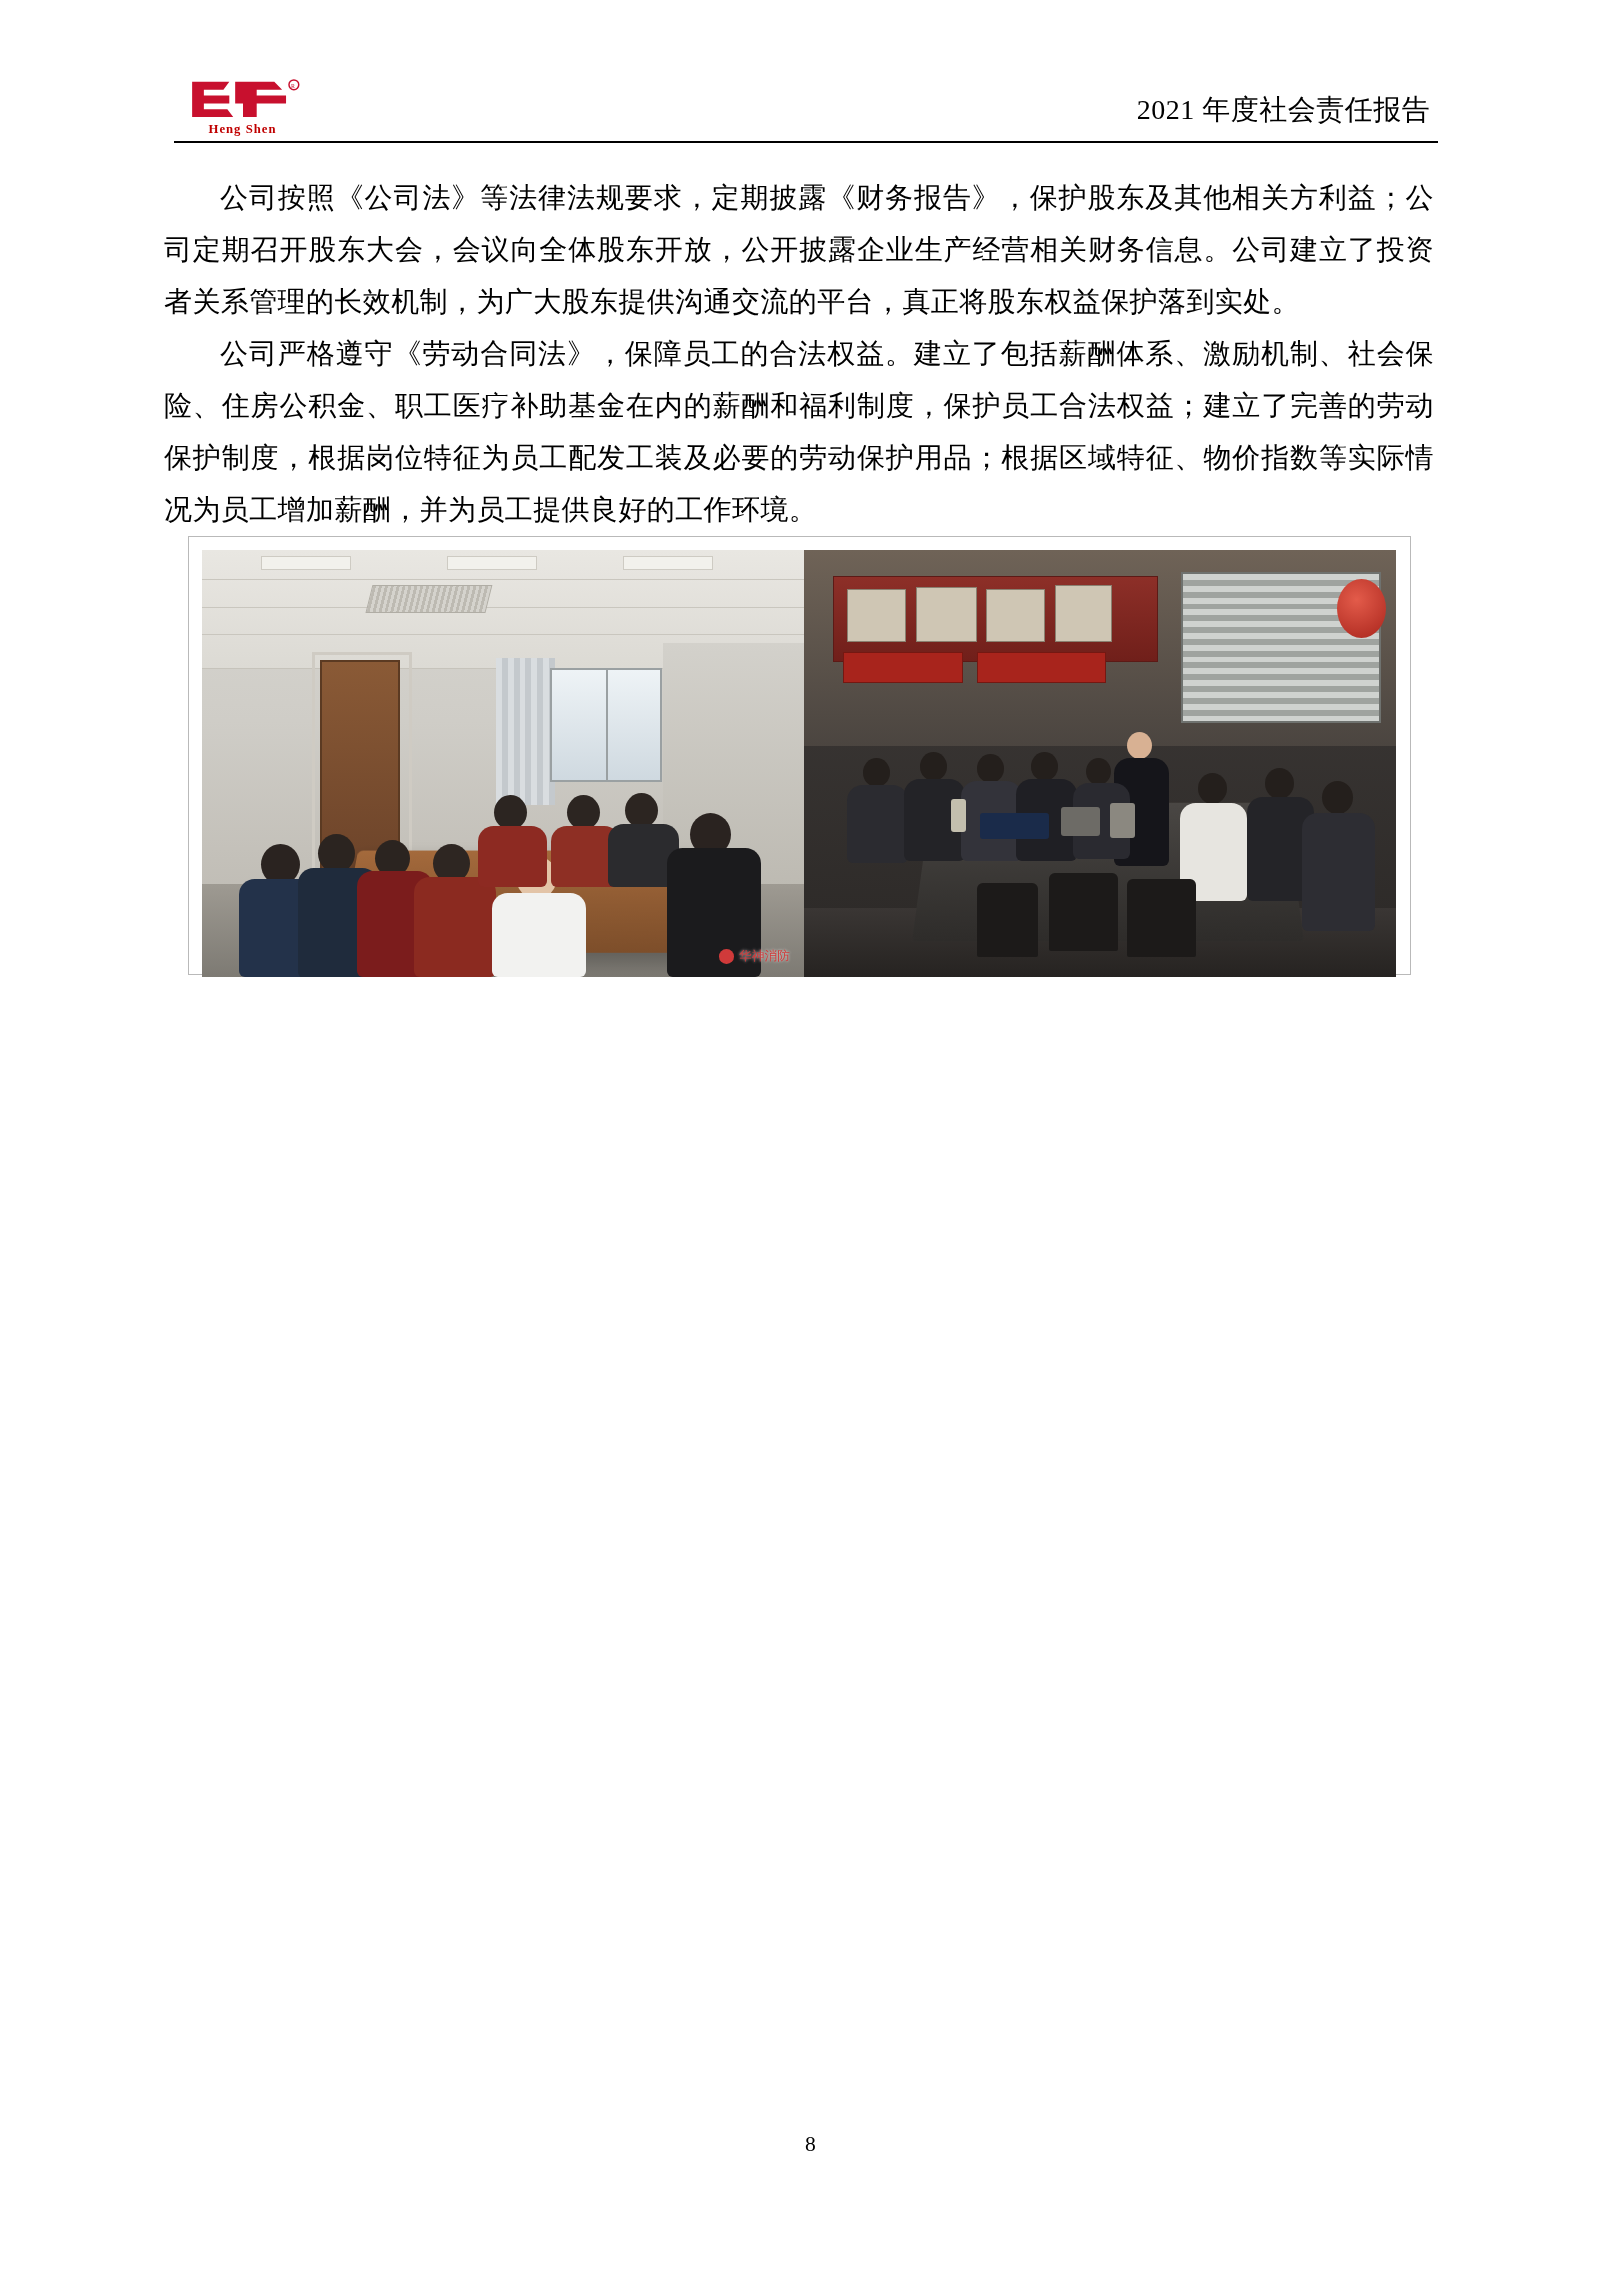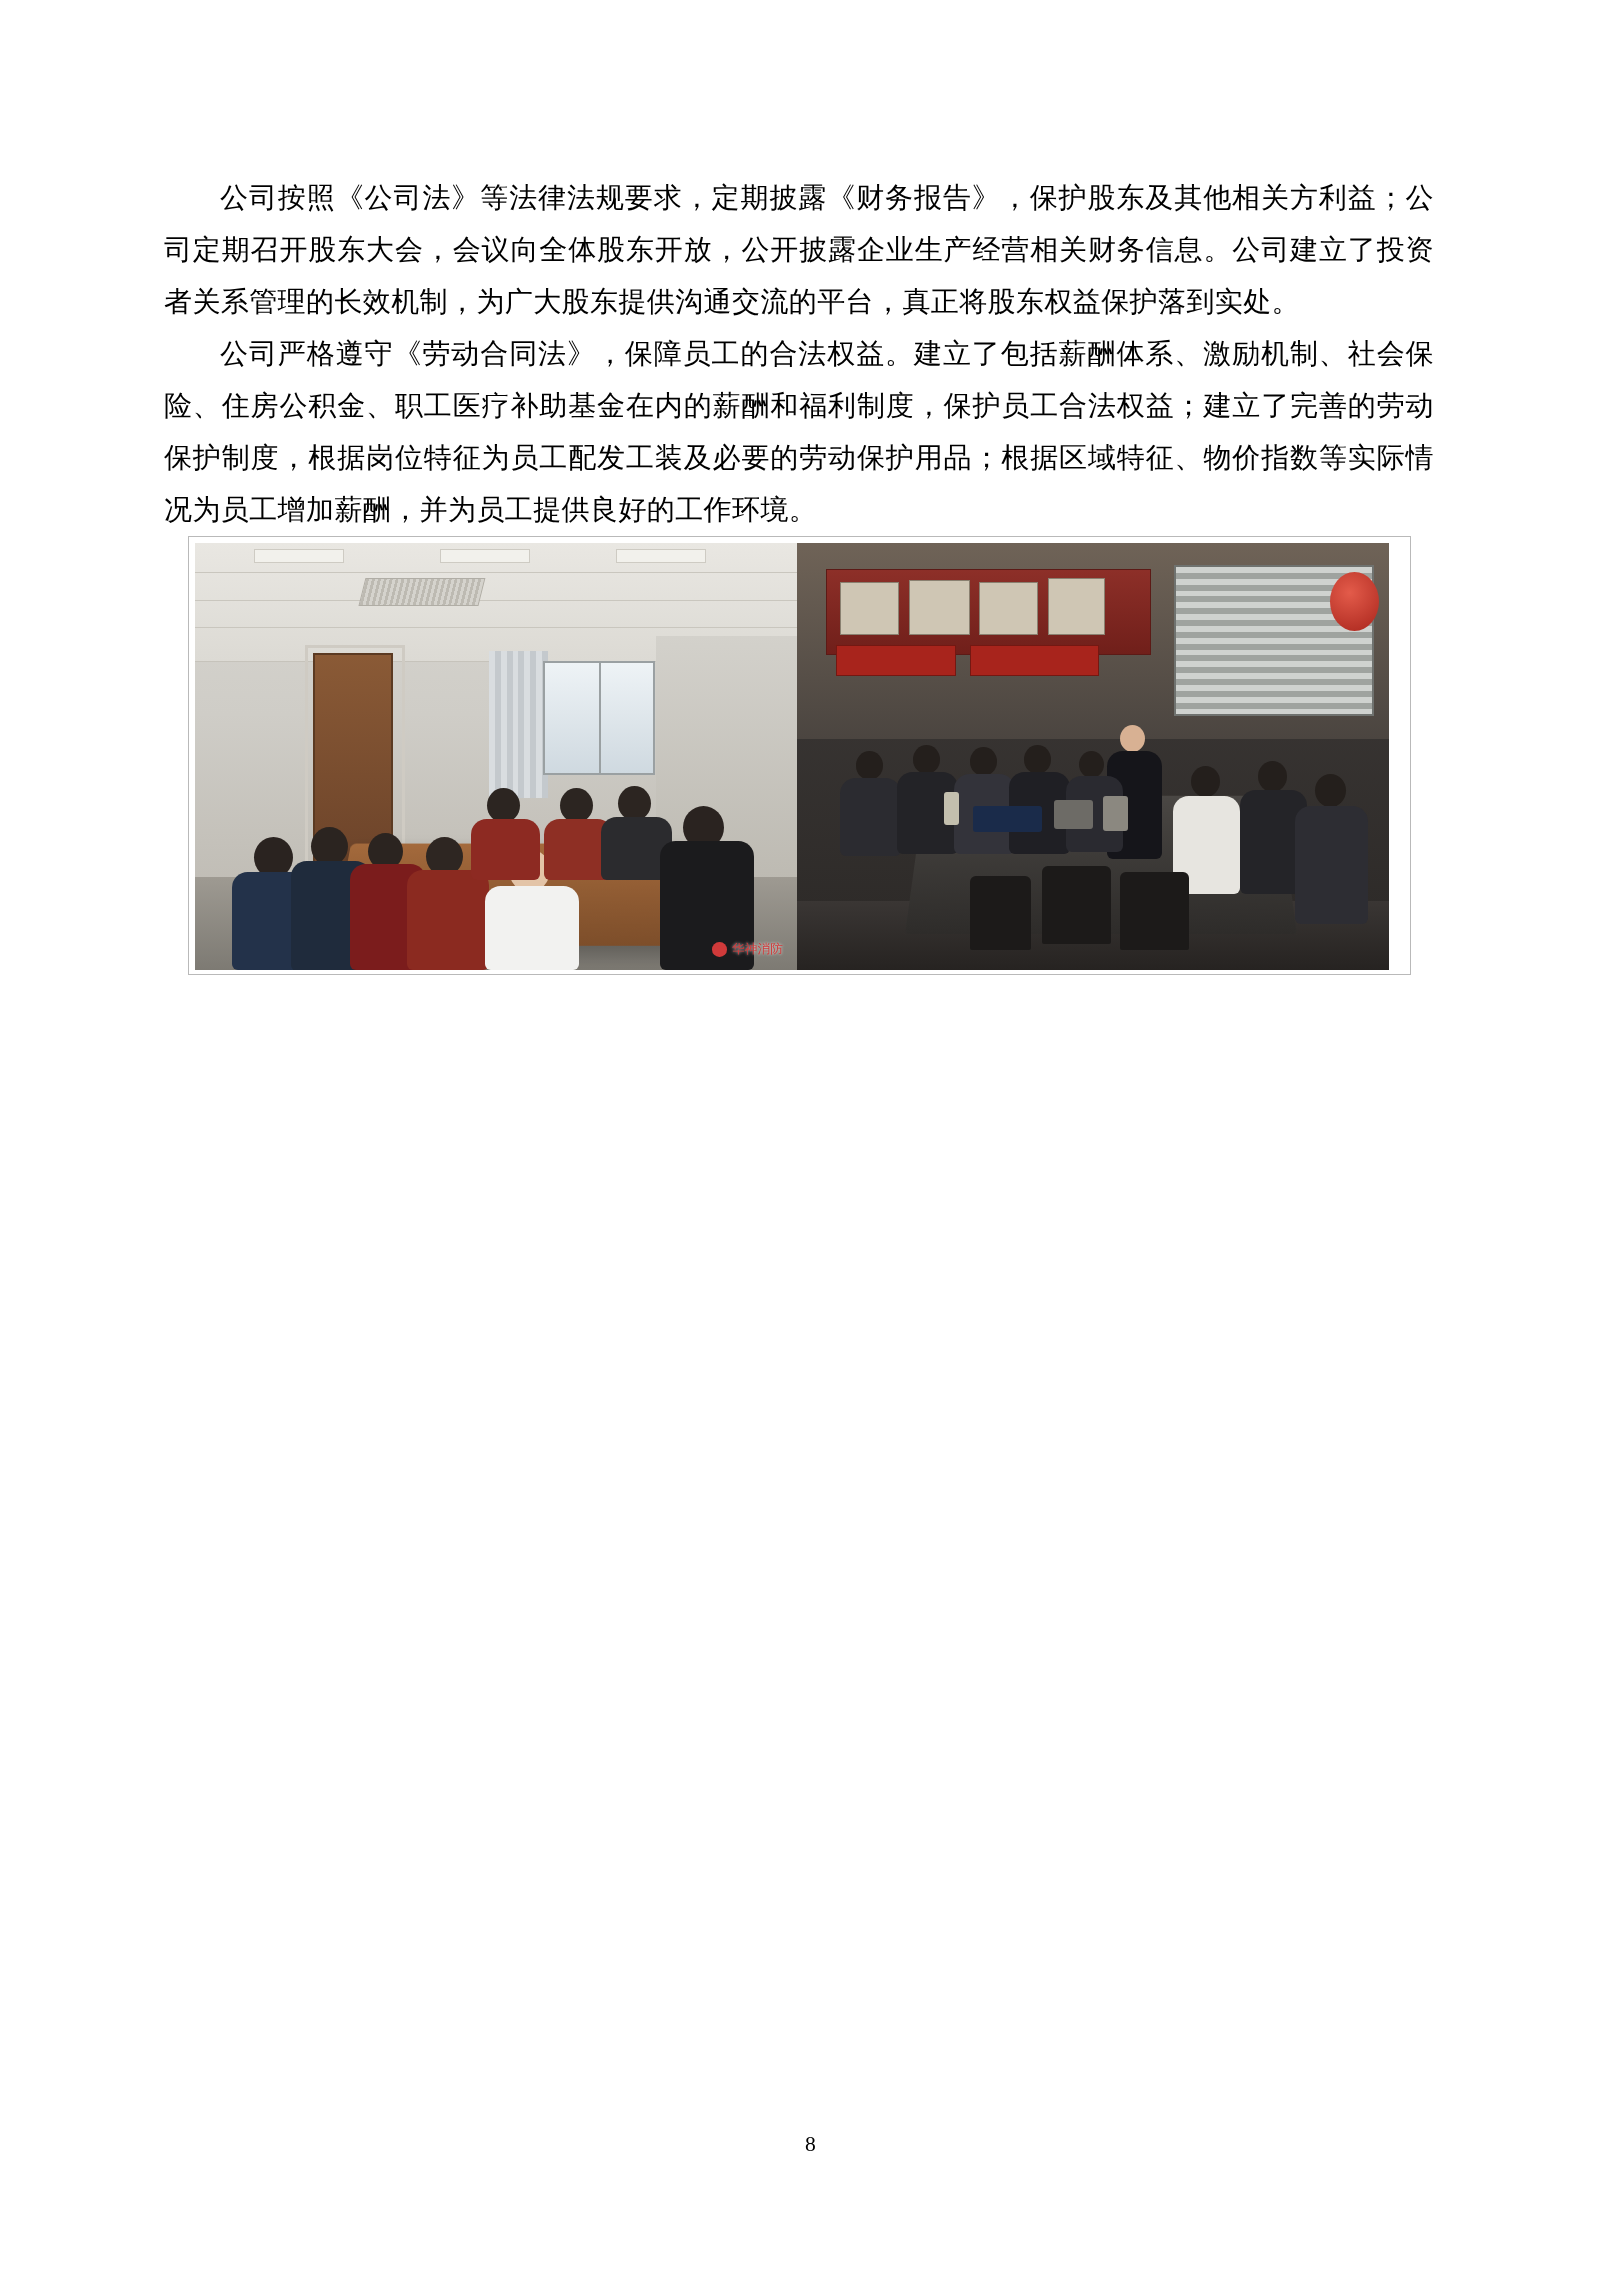--- a/index.html
+++ b/index.html
@@ -105,21 +105,21 @@
     margin: 47px 0 21.6px 0;
     letter-spacing: 0.5px;
   }
   
   .figure-box {
     margin: 0 auto;
     width: 1223px;
     height: 439px;
     border: 1px solid #b9b9b9;
     background: #ffffff;
-    padding: 6px;
+    padding: 13px;
     box-sizing: border-box;
     display: flex;
     gap: 0;
   }
   .photo {
     position: relative;
     overflow: hidden;
   }
   .photo-left { width: 602px; height: 427px; }
   .photo-right { width: 592px; height: 427px; }
@@ -235,20 +235,38 @@
     text-align: center;
     font-size: 21.6px;
     font-family: "Liberation Serif", serif;
   }
 </style>
 </head>
 <body>
 
 <div class="page">
 
+  <div class="header">
+    <div class="header-inner">
+      <div class="logo-wrap">
+        <div class="logo-mark">
+          <svg width="118" height="45" viewBox="0 0 120 46" xmlns="http://www.w3.org/2000/svg">
+            <g fill="#c8102e">
+              <path d="M8 6 L46 6 L40 14 L20 14 L20 20 L46 20 L46 28 L20 28 L20 34 L44 34 L50 42 L8 42 Z"></path>
+              <path d="M52 6 L92 6 L100 14 L74 14 L74 20 L104 20 L104 28 L74 28 L74 42 L60 42 L60 28 L52 28 Z"></path>
+              <circle cx="112" cy="9" r="5" fill="none" stroke="#c8102e" stroke-width="1.5"></circle>
+              <text x="109" y="12" font-size="6" fill="#c8102e" font-family="Liberation Serif, serif">R</text>
+            </g>
+          </svg>
+        </div>
+        <div class="logo-text">Heng   Shen</div>
+      </div>
+      <div class="header-title">2021 年度社会责任报告</div>
+    </div>
+  </div>
 
   <div class="content">
 
     <p class="para">公司按照《公司法》等法律法规要求，定期披露《财务报告》，保护股东及其他相关方利益；公司定期召开股东大会，会议向全体股东开放，公开披露企业生产经营相关财务信息。公司建立了投资者关系管理的长效机制，为广大股东提供沟通交流的平台，真正将股东权益保护落到实处。</p>
 
 
     <p class="para">公司严格遵守《劳动合同法》，保障员工的合法权益。建立了包括薪酬体系、激励机制、社会保险、住房公积金、职工医疗补助基金在内的薪酬和福利制度，保护员工合法权益；建立了完善的劳动保护制度，根据岗位特征为员工配发工装及必要的劳动保护用品；根据区域特征、物价指数等实际情况为员工增加薪酬，并为员工提供良好的工作环境。</p>
 
 
 

